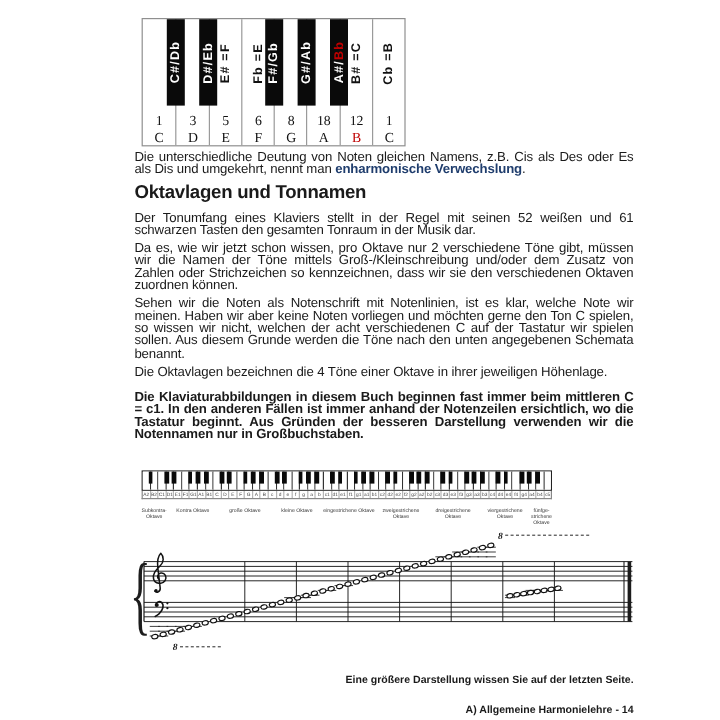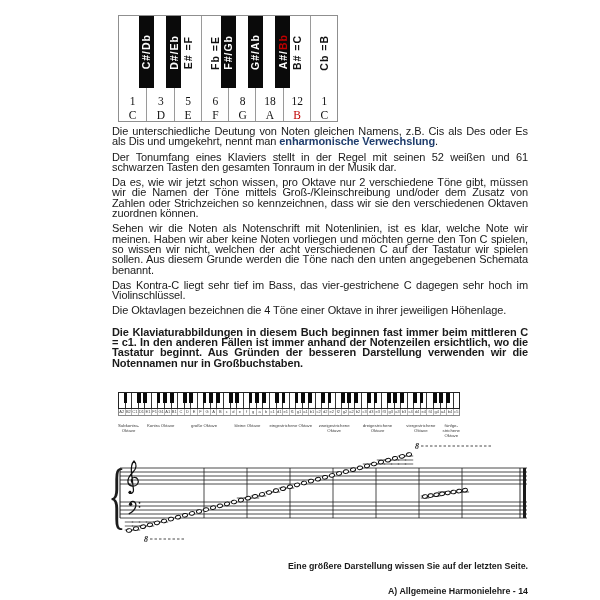--- a/index.html
+++ b/index.html
@@ -115,24 +115,24 @@
     <div class="tk-black" style="left: 128.75px;">
       <span class="vtext">G#/Ab</span>
     </div>
     <div class="tk-black" style="left: 156px;">
       <span class="vtext">A#/<span class="red">Bb</span></span>
     </div>
   </div>
 
 <div id="text-col">
   <p><span>Die unterschiedliche Deutung von Noten gleichen Namens, z.B. Cis als Des oder Es als Dis und umgekehrt, nennt man </span><span class="hl" id="hl-phrase" style="color: rgb(31, 61, 109);">enharmonische Verwechslung</span><span>.</span></p>
+  <div id="heading">Oktavlagen und Tonnamen</div>
   <p>Der Tonumfang eines Klaviers stellt in der Regel mit seinen 52 weißen und 61 schwarzen Tasten den gesamten Tonraum in der Musik dar.</p>
   <p>Da es, wie wir jetzt schon wissen, pro Oktave nur 2 verschiedene Töne gibt, müssen wir die Namen der Töne mittels Groß-/Kleinschreibung und/oder dem Zusatz von Zahlen oder Strichzeichen so kennzeichnen, dass wir sie den verschiedenen Oktaven zuordnen können.</p>
   <p>Sehen wir die Noten als Notenschrift mit Notenlinien, ist es klar, welche Note wir meinen. Haben wir aber keine Noten vorliegen und möchten gerne den Ton C spielen, so wissen wir nicht, welchen der acht verschiedenen C auf der Tastatur wir spielen sollen. Aus diesem Grunde werden die Töne nach den unten angegebenen Schemata benannt.</p>
-  <p>Das Kontra-C liegt sehr tief im Bass, das vier-gestrichene C dagegen sehr hoch im Violinschlüssel.</p>
   <p>Die Oktavlagen bezeichnen die 4 Töne einer Oktave in ihrer jeweiligen Höhenlage.</p>
   <p id="bold-note">Die Klaviaturabbildungen in diesem Buch beginnen fast immer beim mittleren C = c1. In den anderen Fällen ist immer anhand der Notenzeilen ersichtlich, wo die Tastatur beginnt. Aus Gründen der besseren Darstellung verwenden wir die Notennamen nur in Großbuchstaben.</p>
 </div>
 
 <div id="full-kb">
   <div id="fk-keys">
       <div class="fk-white"></div>
       <div class="fk-black" style="left: 4.67692px;"></div>
       <div class="fk-white"></div>
       <div class="fk-white"></div>

